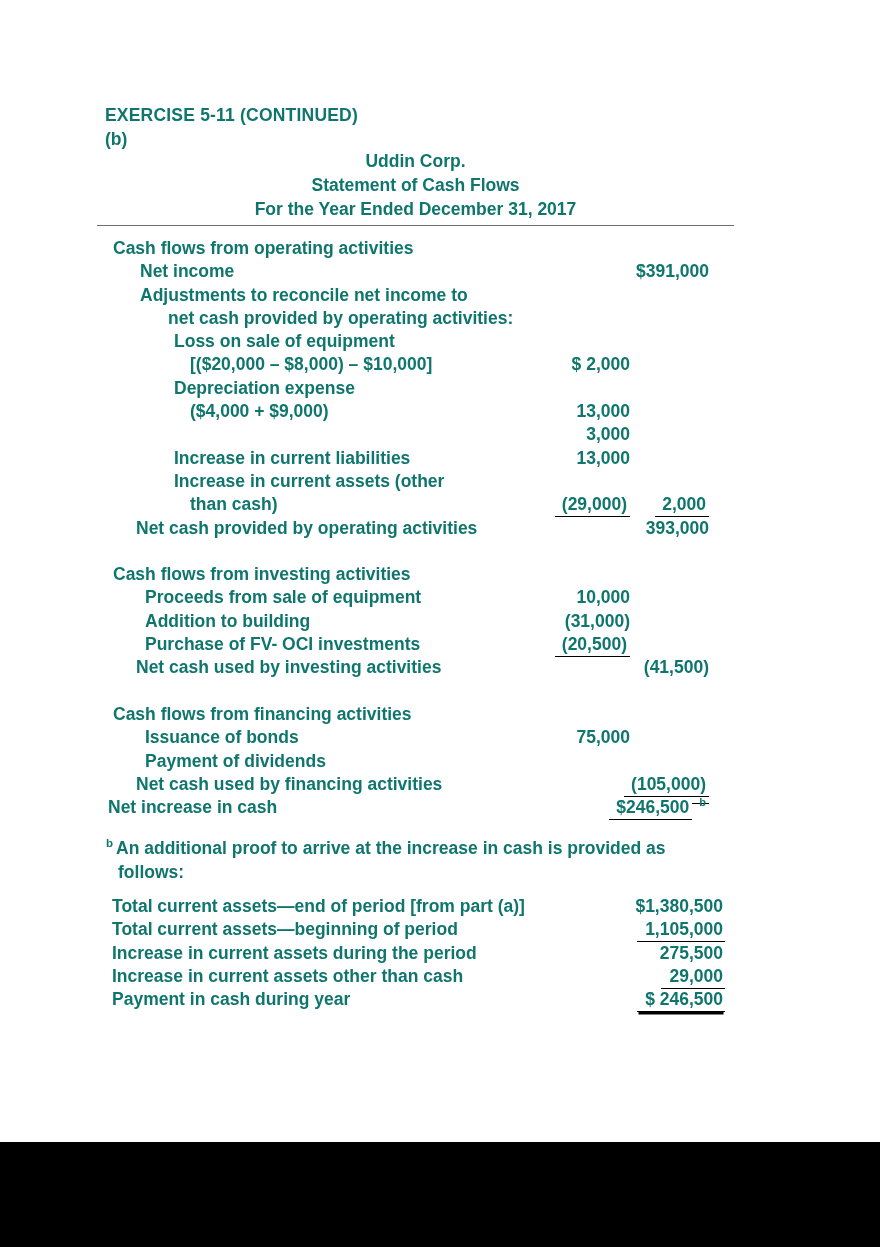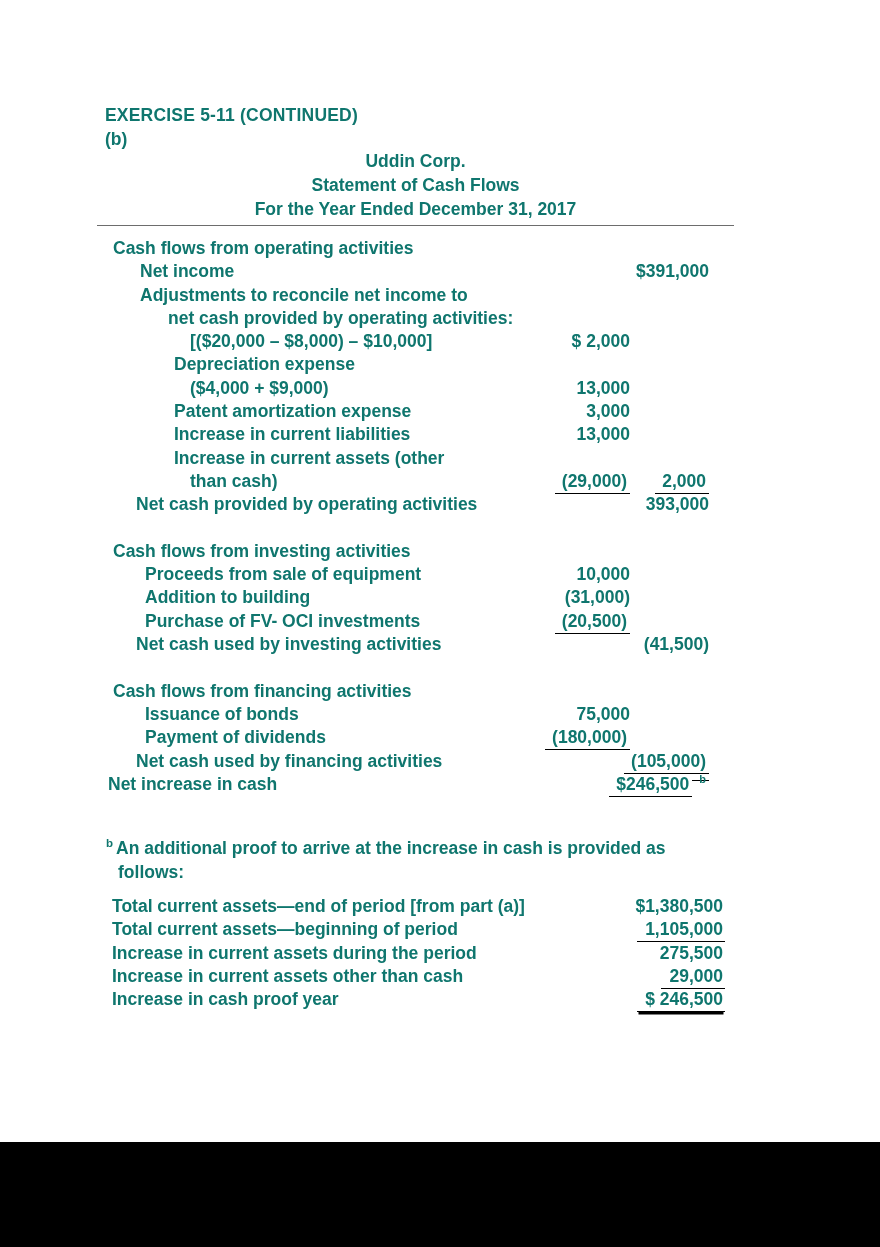--- a/index.html
+++ b/index.html
@@ -225,32 +225,34 @@
           <div class="lbl i1">Net income</div>
           <div class="amt c2"><span>$391,000</span></div>
         </div>
         <div class="row">
           <div class="lbl i1">Adjustments to reconcile net income to</div>
         </div>
         <div class="row">
           <div class="lbl i2b">net cash provided by operating activities:</div>
         </div>
         <div class="row">
+          <div class="lbl i2">Loss on sale of equipment</div>
+        </div>
+        <div class="row">
           <div class="lbl i3">[($20,000 – $8,000) – $10,000]</div>
           <div class="amt c1"><span>$  2,000</span></div>
         </div>
         <div class="row">
           <div class="lbl i2">Depreciation expense</div>
         </div>
         <div class="row">
           <div class="lbl i3">($4,000 + $9,000)</div>
           <div class="amt c1"><span>13,000</span></div>
         </div>
         <div class="row">
-          <div class="lbl i2">Patent amortization expense</div>
           <div class="amt c1"><span>3,000</span></div>
         </div>
         <div class="row">
           <div class="lbl i2">Increase in current liabilities</div>
           <div class="amt c1"><span>13,000</span></div>
         </div>
         <div class="row">
           <div class="lbl i2">Increase in current assets (other</div>
         </div>
         <div class="row">
@@ -285,21 +287,20 @@
         <div class="row"></div>
         <div class="row">
           <div class="lbl i0">Cash flows from financing activities</div>
         </div>
         <div class="row">
           <div class="lbl i1c">Issuance of bonds</div>
           <div class="amt c1"><span>75,000</span></div>
         </div>
         <div class="row">
           <div class="lbl i1c">Payment of dividends</div>
-          <div class="amt c1 ul"><span>(180,000)</span></div>
         </div>
         <div class="row">
           <div class="lbl i1b">Net cash used by financing activities</div>
           <div class="amt c2 ul"><span>(105,000)</span></div>
         </div>
         <div class="row">
           <div class="lbl i0b">Net increase in cash</div>
           <div class="amt c2 ul"><span>$246,500</span><span class="sup">b</span></div>
         </div>
       </div>
@@ -322,21 +323,21 @@
         </div>
         <div class="prow">
           <div class="plbl">Increase in current assets during the period</div>
           <div class="pamt"><span>275,500</span></div>
         </div>
         <div class="prow">
           <div class="plbl">Increase in current assets other than cash</div>
           <div class="pamt ul"><span>29,000</span></div>
         </div>
         <div class="prow">
-          <div class="plbl">Increase in cash proof year</div>
+          <div class="plbl">Payment in cash during year</div>
           <div class="pamt dul"><span>$  246,500</span></div>
         </div>
       </div>
 
   </div>
 
   <div class="bottom-bar"></div>
 
 </div>
 

